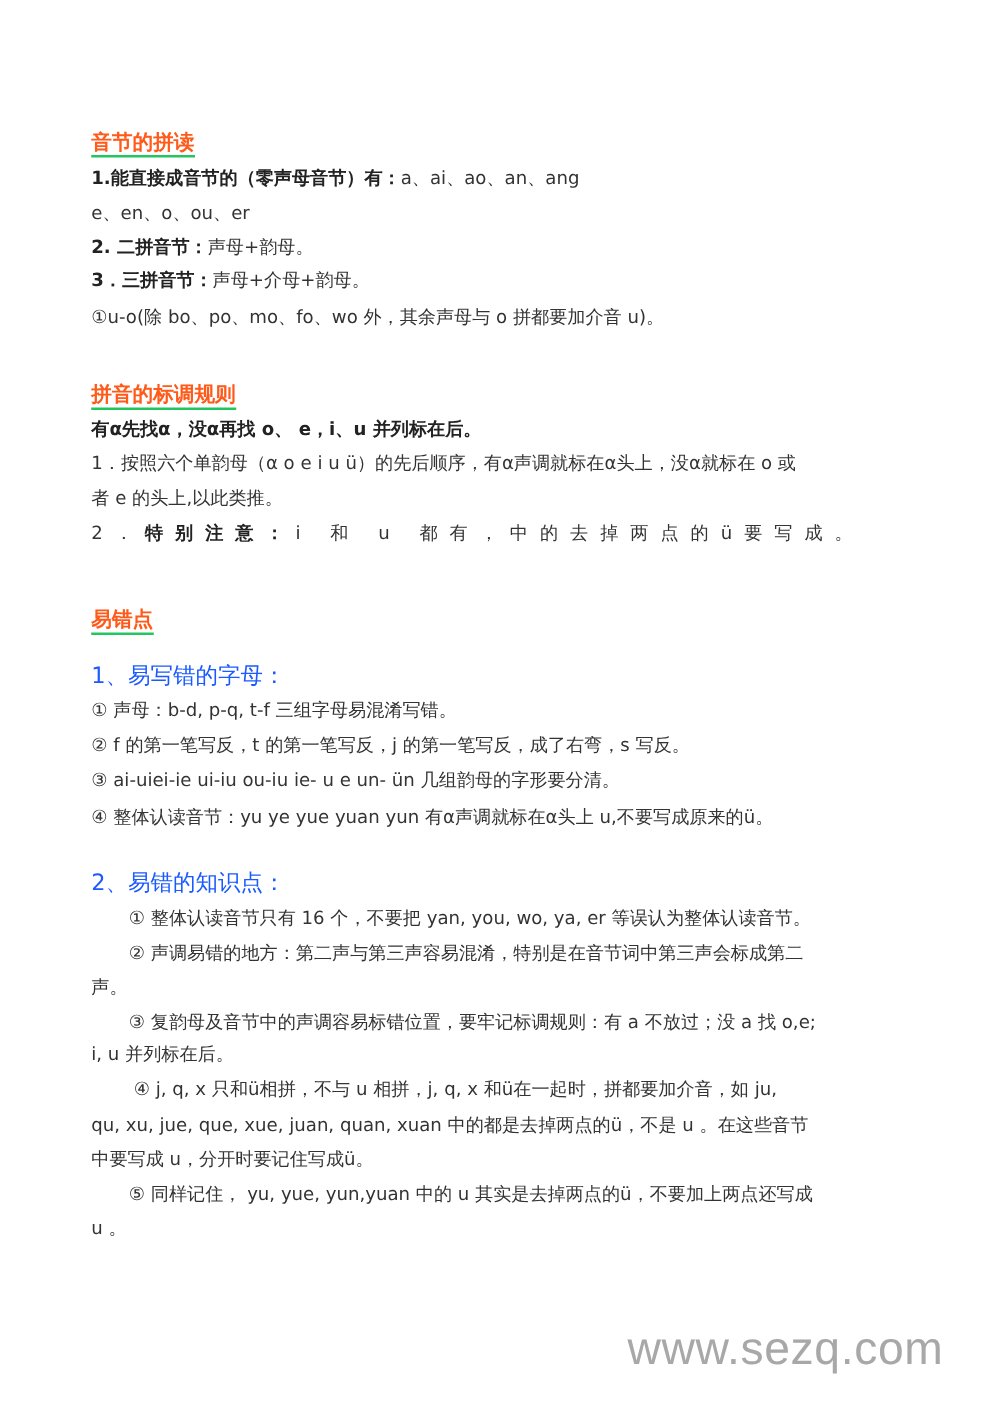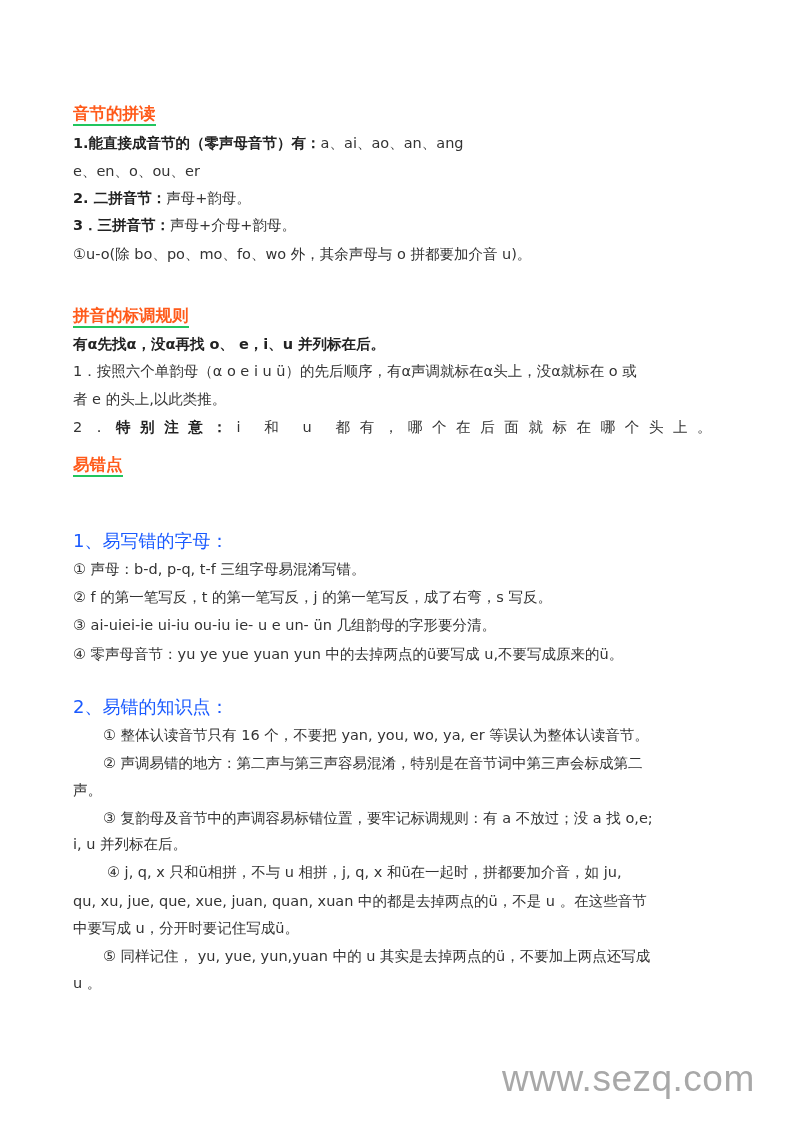--- a/index.html
+++ b/index.html
@@ -46,31 +46,31 @@
   </div>
   <div class="line" style="top:244px;">①u-o(除 bo、po、mo、fo、wo 外，其余声母与 o 拼都要加介音 u)。</div>
 
   <div class="line" style="top:306px;">
     <span class="heading">拼音的标调规则</span>
   </div>
   <div class="line bold" style="top:334px;">有α先找α，没α再找 o、 e，i、u 并列标在后。</div>
   <div class="line" style="top:361px;">1．按照六个单韵母（α o e i u ü）的先后顺序，有α声调就标在α头上，没α就标在 o 或</div>
   <div class="line" style="top:389px;text-align:center;">者 e 的头上,以此类推。</div>
   <div class="line spaced" style="top:417px;">
-    <span>2．</span><span class="bold">特别注意：</span><span>i 和 u 都有，哪个在后面就标在哪个头上。</span>
+    <span>2．</span><span class="bold">特别注意：</span><span>i 和 u 都有，中的去掉两点的ü要写成。</span>
   </div>
 
-  <div class="line" style="top:455px;">
+  <div class="line" style="top:486px;">
     <span class="heading">易错点</span>
   </div>
   <div class="line sub" style="top:531px;">1、易写错的字母：</div>
   <div class="line" style="top:559px;">① 声母：b-d, p-q, t-f 三组字母易混淆写错。</div>
   <div class="line" style="top:587px;">② f 的第一笔写反，t 的第一笔写反，j 的第一笔写反，成了右弯，s 写反。</div>
   <div class="line" style="top:615px;">③ ai-uiei-ie ui-iu ou-iu ie- u e un- ün 几组韵母的字形要分清。</div>
-  <div class="line" style="top:644px;">④ 零声母音节：yu ye yue yuan yun 中的去掉两点的ü要写成 u,不要写成原来的ü。</div>
+  <div class="line" style="top:644px;">④ 整体认读音节：yu ye yue yuan yun 有α声调就标在α头上 u,不要写成原来的ü。</div>
 
   <div class="line sub" style="top:697px;">2、易错的知识点：</div>
   <div class="line indent" style="top:725px;">① 整体认读音节只有 16 个，不要把 yan, you, wo, ya, er 等误认为整体认读音节。</div>
   <div class="line indent" style="top:753px;">② 声调易错的地方：第二声与第三声容易混淆，特别是在音节词中第三声会标成第二</div>
   <div class="line" style="top:780px;">声。</div>
   <div class="line indent" style="top:808px;">③ 复韵母及音节中的声调容易标错位置，要牢记标调规则：有 a 不放过；没 a 找 o,e;</div>
   <div class="line" style="top:834px;">i, u 并列标在后。</div>
   <div class="line indent" style="top:862px;padding-left:34px;">④ j, q, x 只和ü相拼，不与 u 相拼，j, q, x 和ü在一起时，拼都要加介音，如 ju,</div>
   <div class="line" style="top:891px;">qu, xu, jue, que, xue, juan, quan, xuan 中的都是去掉两点的ü，不是 u 。在这些音节</div>
   <div class="line" style="top:918px;">中要写成 u，分开时要记住写成ü。</div>

